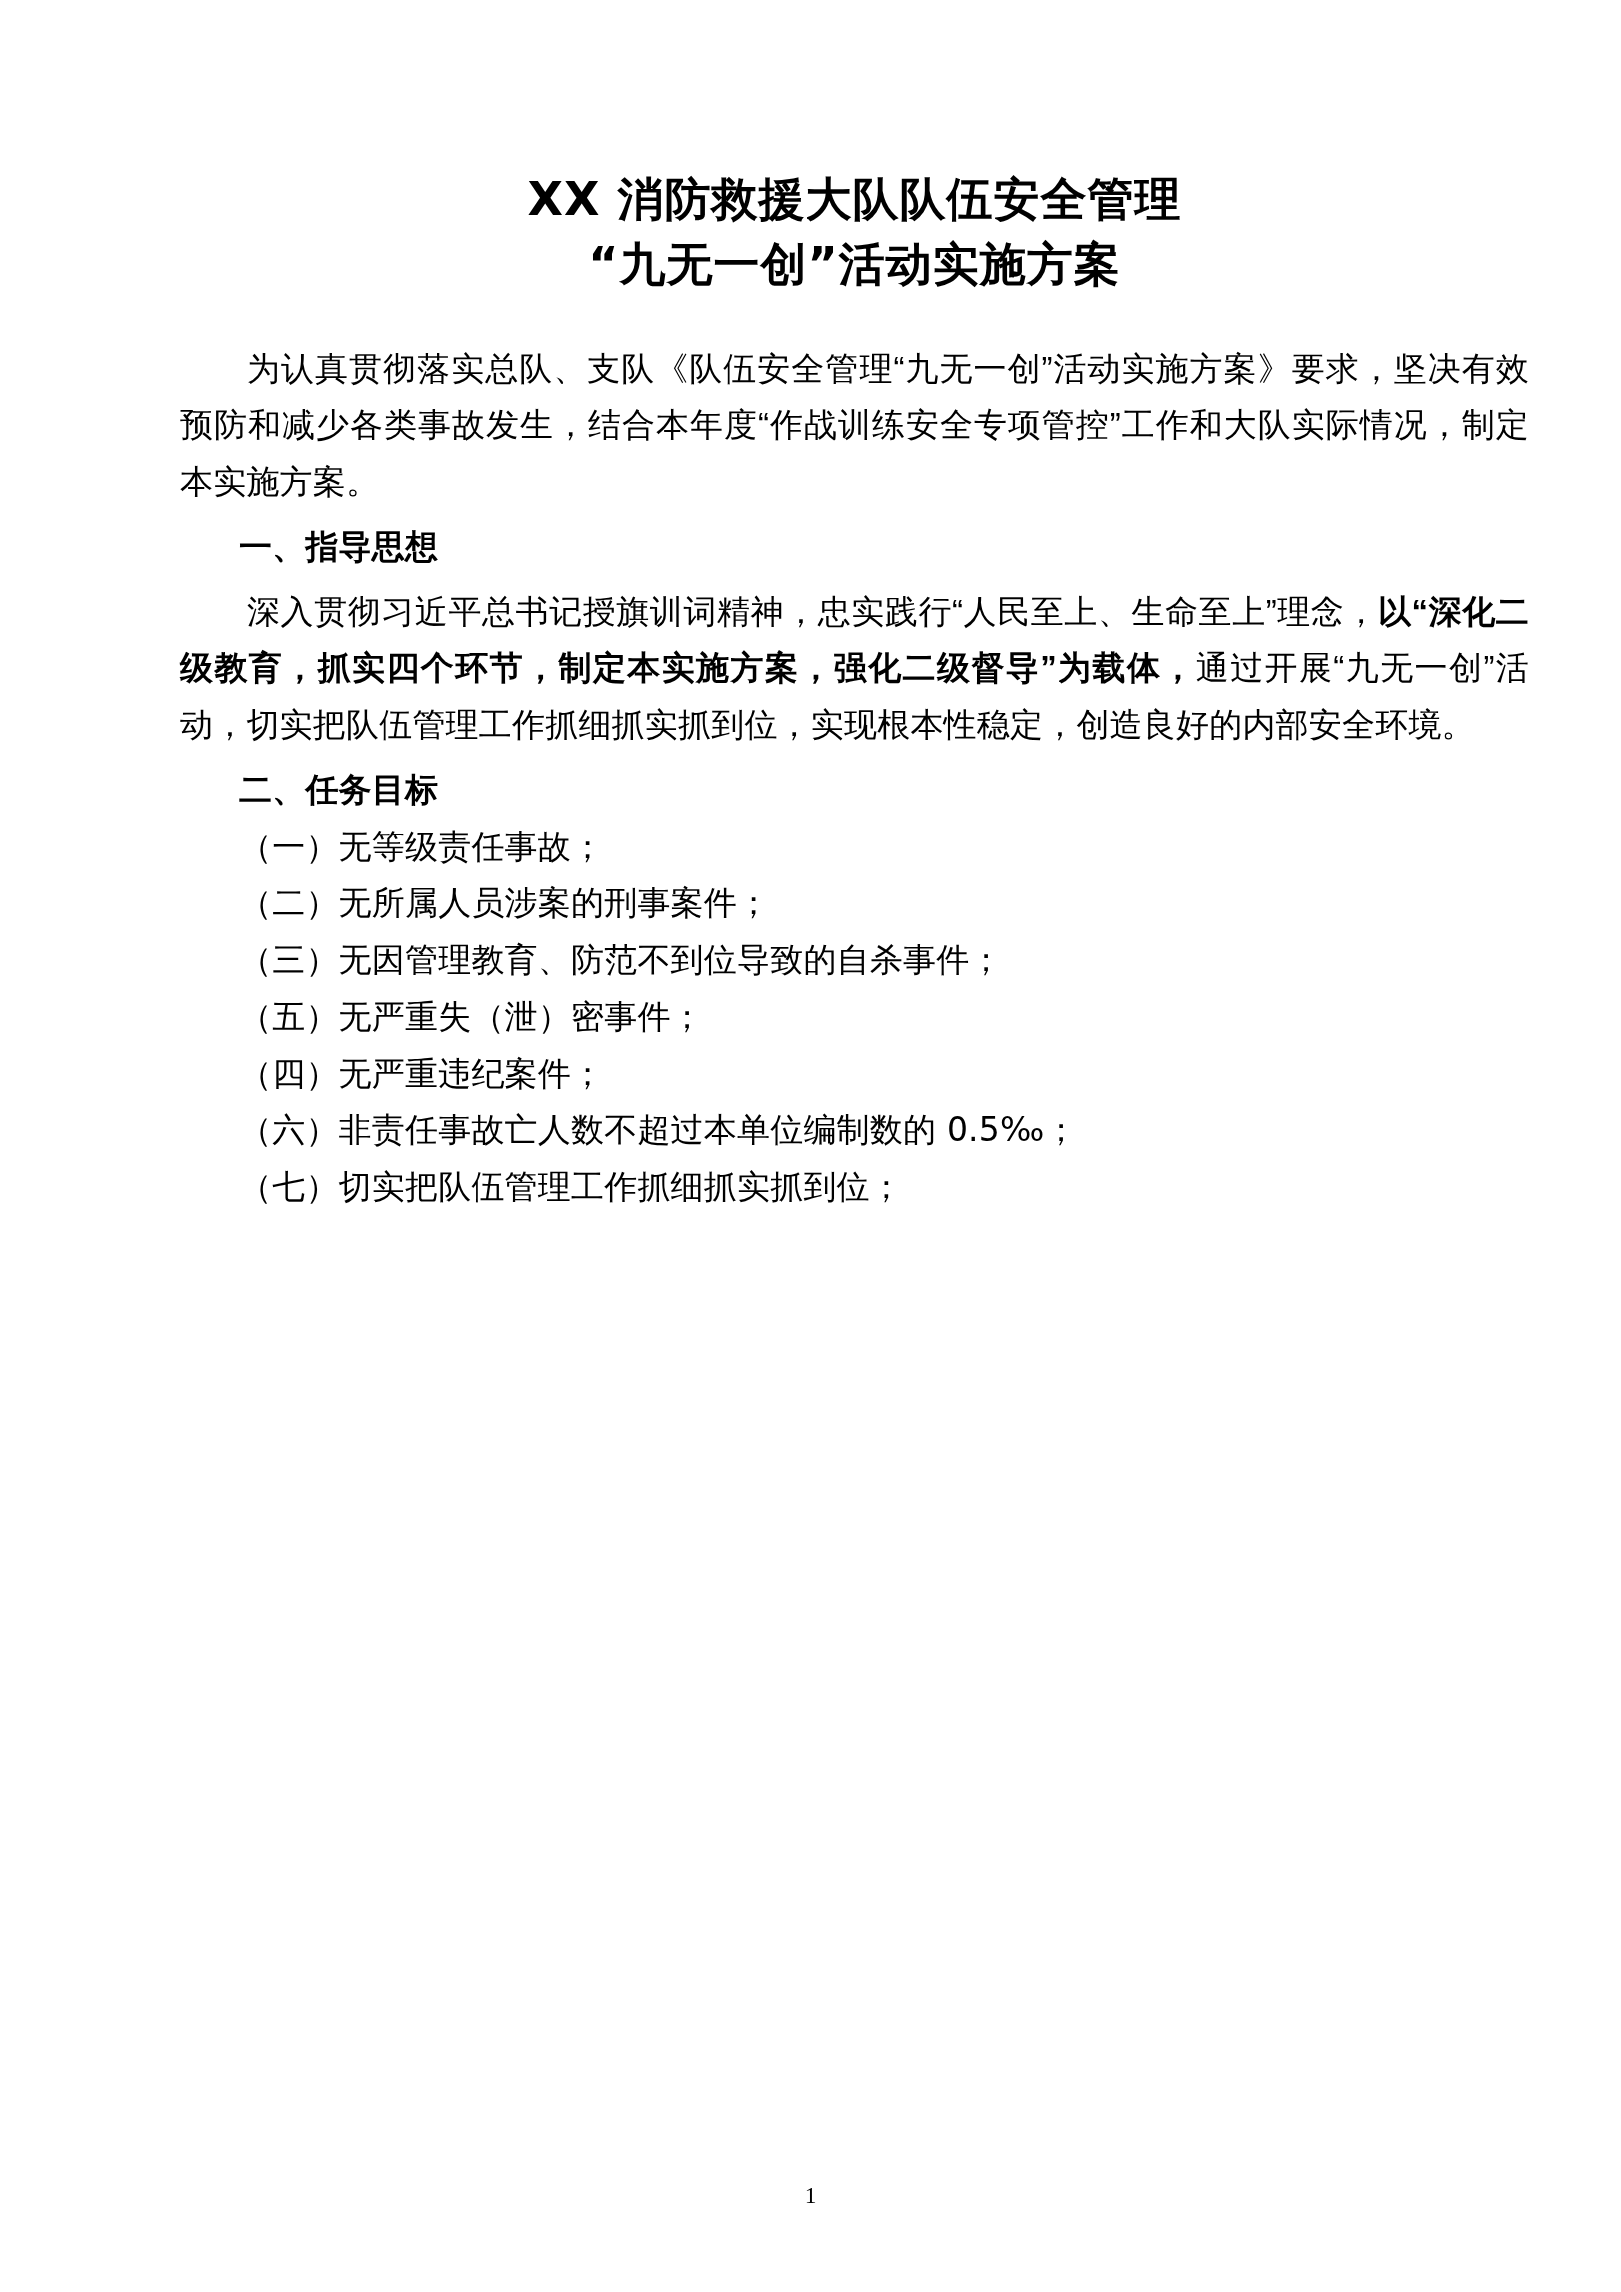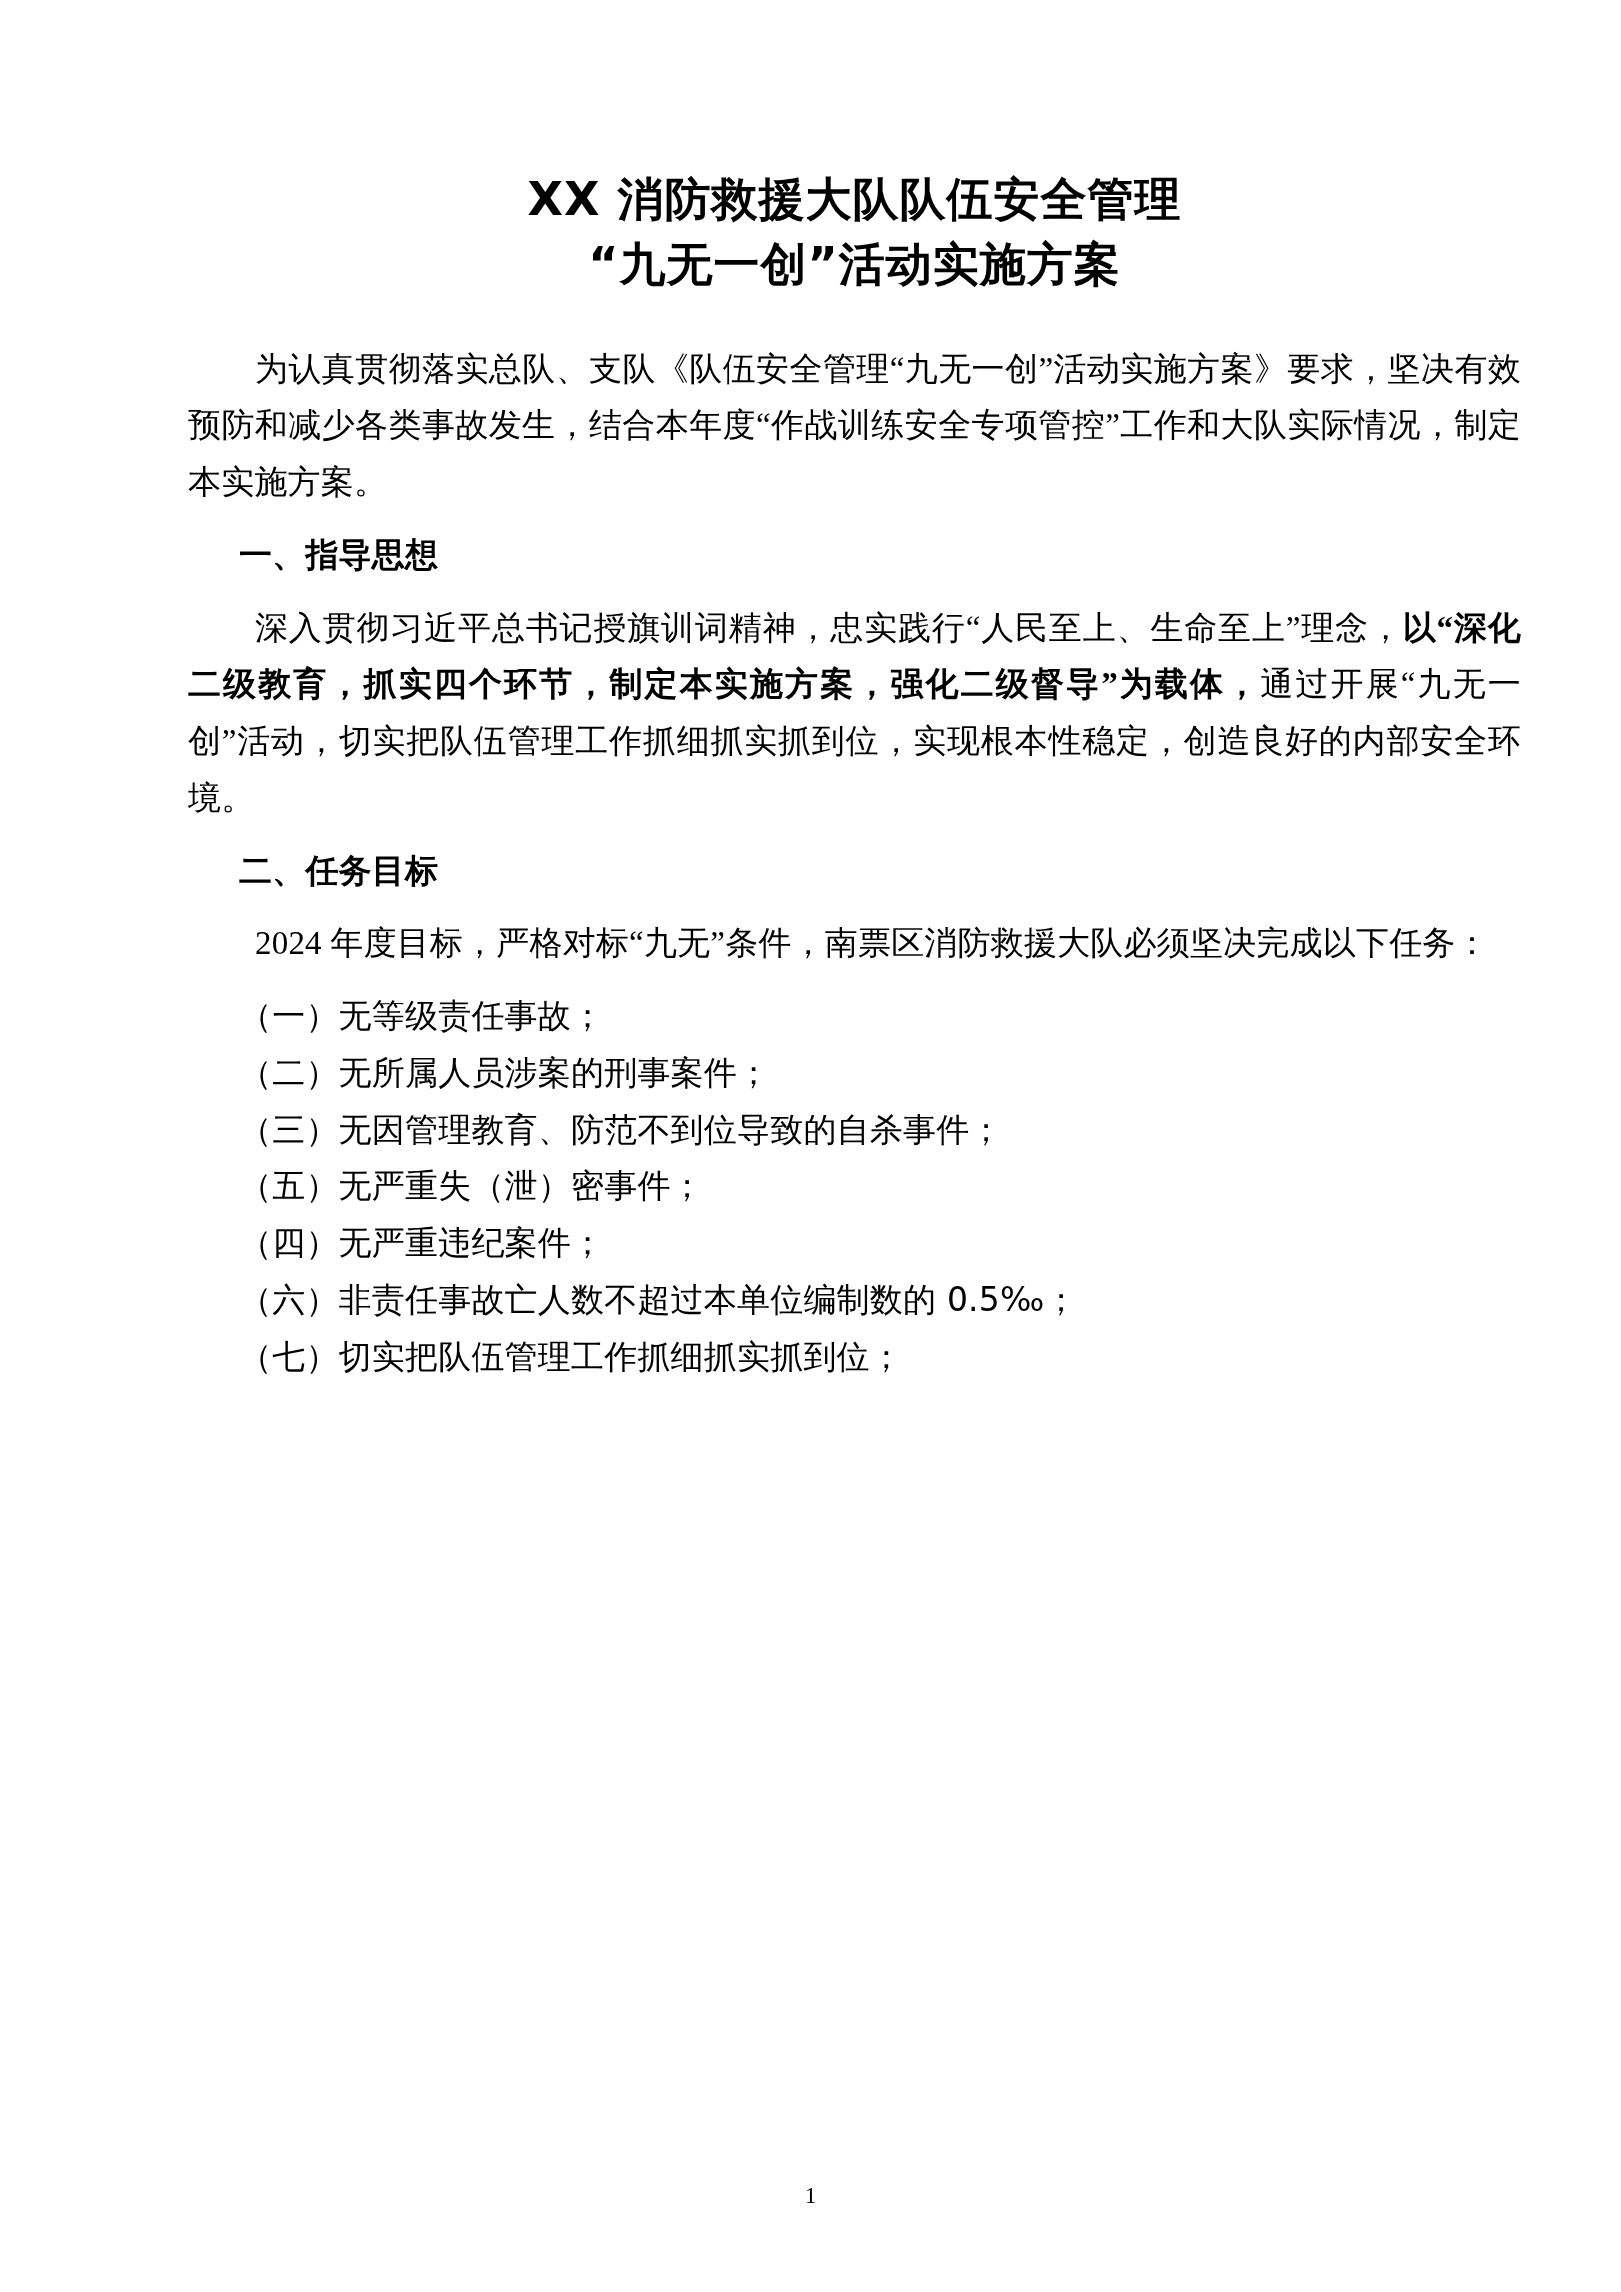--- a/index.html
+++ b/index.html
@@ -30,24 +30,24 @@
     line-height: 1.42;
     letter-spacing: 1px;
     margin: 0 0 43px 0;
     color: #000;
   }
   .doc-title .line {
     display: block;
     white-space: nowrap;
   }
   p.body-para {
-    font-family: Liberation Serif, serif;
+    font-family: Liberation Sans, sans-serif;
     font-size: 33px;
     line-height: 1.72;
-    margin: 16px;
+    margin: 8px;
     text-align: justify;
     text-justify: inter-ideograph;
     text-indent: 67px;
     letter-spacing: 0.2px;
   }
   p.heading-para {
     font-family: "DejaVu Sans", "Liberation Sans", sans-serif;
     font-size: 33px;
     line-height: 1.72;
     margin: 0;
@@ -88,21 +88,20 @@
   </div>
 
   <p class="body-para">为认真贯彻落实总队、支队《队伍安全管理“九无一创”活动实施方案》要求，坚决有效预防和减少各类事故发生，结合本年度“作战训练安全专项管控”工作和大队实际情况，制定本实施方案。</p>
 
   <p class="heading-para">一、指导思想</p>
 
   <p class="body-para"><span>深入贯彻习近平总书记授旗训词精神，忠实践行“人民至上、生命至上”理念，</span><span class="bold">以“深化二级教育，抓实四个环节，制定本实施方案，强化二级督导”为载体，</span><span>通过开展“九无一创”活动，切实把队伍管理工作抓细抓实抓到位，实现根本性稳定，创造良好的内部安全环境。</span></p>
 
   <p class="heading-para">二、任务目标</p>
 
-  <p class="body-para">2024 年度目标，严格对标“九无”条件，南票区消防救援大队必须坚决完成以下任务：</p>
 
   <p class="item-para">（一）无等级责任事故；</p>
   <p class="item-para">（二）无所属人员涉案的刑事案件；</p>
   <p class="item-para">（三）无因管理教育、防范不到位导致的自杀事件；</p>
   <p class="item-para">（五）无严重失（泄）密事件；</p>
   <p class="item-para">（四）无严重违纪案件；</p>
   <p class="item-para">（六）非责任事故亡人数不超过本单位编制数的 0.5‰；</p>
   <p class="item-para">（七）切实把队伍管理工作抓细抓实抓到位；</p>
 
   <div class="page-number">1</div>

